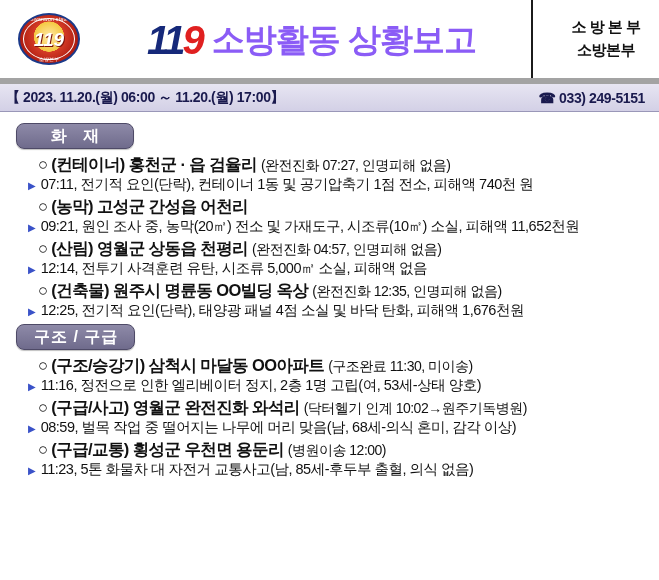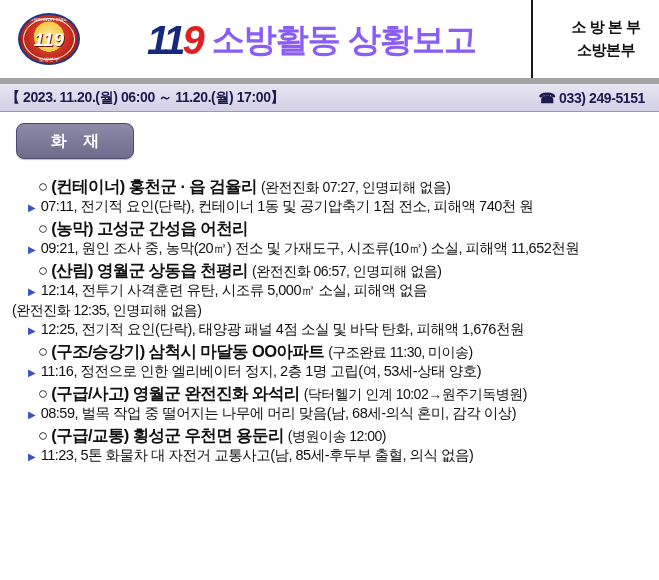--- a/index.html
+++ b/index.html
@@ -127,32 +127,32 @@
 
   
   .body {
     padding: 8px 10px 0 10px;
   }
   .section-chip {
     display: inline-flex;
     align-items: center;
     justify-content: center;
     min-width: 118px;
-    height: 36px;
+    height: 26px;
     padding: 4px 16px;
     border-radius: 8px;
     background: linear-gradient(#8e8aa8, #6f6b8c);
     border: 1px solid #4e4a67;
     color: #ffffff;
     font-size: 16px;
     font-weight: bold;
     letter-spacing: 6px;
     text-indent: 6px;
     box-shadow: 0 1px 1px rgba(0,0,0,.25);
-    margin: 3px 0 16px 6px;
+    margin: 3px 0 4px 6px;
   }
   .section-chip.narrow { letter-spacing: 1px; text-indent: 1px; min-width: 112px; }
 
   .item {
     display: flex;
     align-items: baseline;
     gap: 4px;
     margin: 1px 0 0 0;
     padding-left: 2px;
   }
@@ -241,39 +241,41 @@
       </div>
       <div class="sub">
         <span class="tri">▶</span>
         <span class="sub-text">09:21, 원인 조사 중, 농막(20㎡) 전소 및 가재도구, 시조류(10㎡) 소실, 피해액 11,652천원</span>
       </div>
     </div>
 
     <div>
       <div class="item">
         <span class="item-main">○ (산림) 영월군 상동읍 천평리</span>
-        <span class="item-paren">(완전진화 06:57, 인명피해 없음)</span>
+        <span class="item-paren">(완전진화 04:57, 인명피해 없음)</span>
       </div>
       <div class="sub">
         <span class="tri">▶</span>
         <span class="sub-text">12:14, 전투기 사격훈련 유탄, 시조류 5,000㎡ 소실, 피해액 없음</span>
       </div>
     </div>
 
     <div>
       <div class="item">
+        <span class="item-main">○ (건축물) 원주시 명륜동 OO빌딩 옥상</span>
         <span class="item-paren">(완전진화 12:35, 인명피해 없음)</span>
       </div>
       <div class="sub">
         <span class="tri">▶</span>
         <span class="sub-text">12:25, 전기적 요인(단락), 태양광 패널 4점 소실 및 바닥 탄화, 피해액 1,676천원</span>
       </div>
     </div>
 
     
+    <div class="section-chip narrow">구조 / 구급</div>
 
     <div>
       <div class="item">
         <span class="item-main">○ (구조/승강기) 삼척시 마달동 OO아파트</span>
         <span class="item-paren">(구조완료 11:30, 미이송)</span>
       </div>
       <div class="sub">
         <span class="tri">▶</span>
         <span class="sub-text">11:16, 정전으로 인한 엘리베이터 정지, 2층 1명 고립(여, 53세-상태 양호)</span>
       </div>

